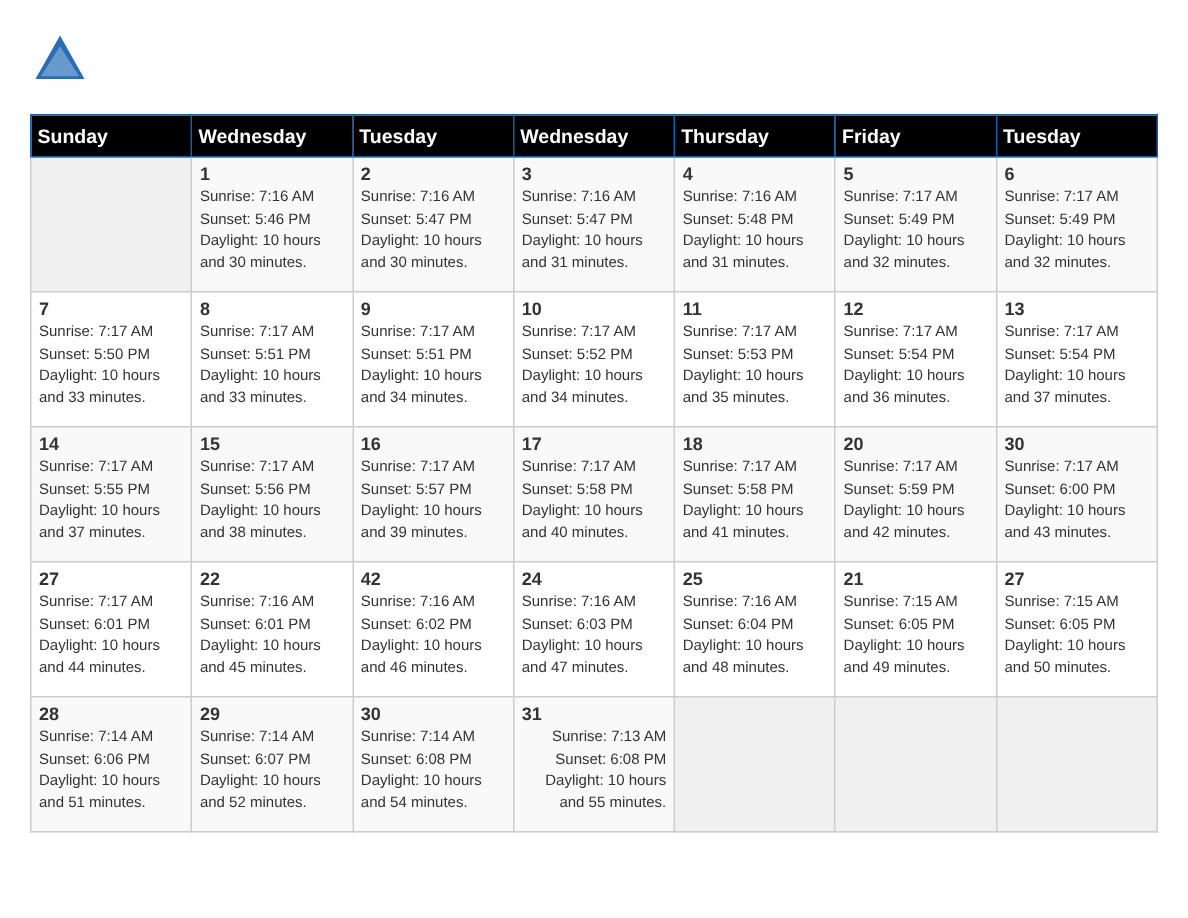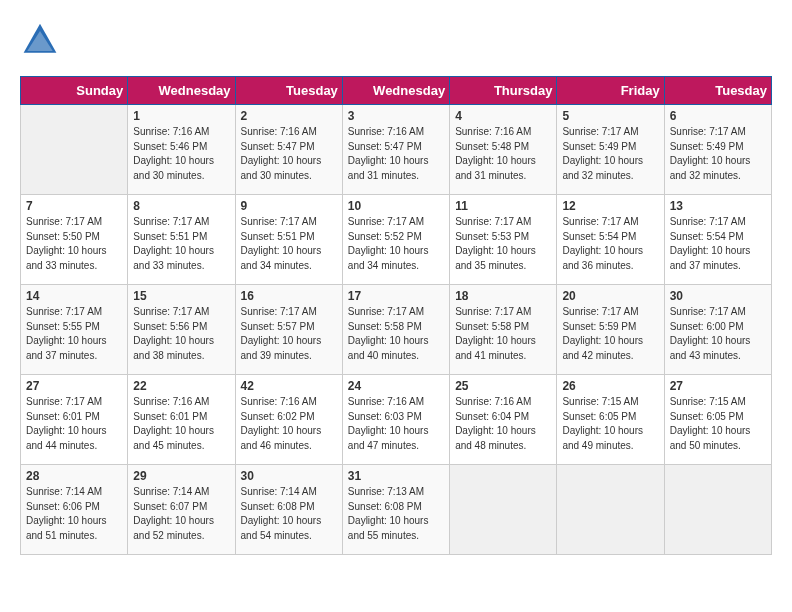--- a/index.html
+++ b/index.html
@@ -51,26 +51,26 @@
     .location {
       font-size: 16px;
       color: #555;
     }
     table {
       width: 100%;
       border-collapse: collapse;
       table-layout: fixed;
     }
     thead tr th {
-      background: #be185d;
+      background: #000000;
       color: #fff;
       font-size: 13px;
       font-weight: bold;
       padding: 6px 4px;
-      text-align: right;
+      text-align: left;
       border: 1px solid #1a5da5;
     }
     tbody tr td {
       border: 1px solid #ccc;
       vertical-align: top;
       padding: 4px 5px;
       font-size: 10.5px;
       color: #333;
       height: 90px;
     }
@@ -304,21 +304,21 @@
 and 47 minutes.</div>
         </td>
         <td>
           <span class="day-number">25</span>
           <div class="cell-content" style="white-space: pre-line;">Sunrise: 7:16 AM
 Sunset: 6:04 PM
 Daylight: 10 hours
 and 48 minutes.</div>
         </td>
         <td>
-          <span class="day-number">26</span>
+          <span class="day-number">21</span>
           <div class="cell-content" style="white-space: pre-line;">Sunrise: 7:15 AM
 Sunset: 6:05 PM
 Daylight: 10 hours
 and 49 minutes.</div>
         </td>
         <td>
           <span class="day-number">27</span>
           <div class="cell-content" style="white-space: pre-line;">Sunrise: 7:15 AM
 Sunset: 6:05 PM
 Daylight: 10 hours
@@ -342,21 +342,21 @@
         </td>
         <td>
           <span class="day-number">30</span>
           <div class="cell-content" style="white-space: pre-line;">Sunrise: 7:14 AM
 Sunset: 6:08 PM
 Daylight: 10 hours
 and 54 minutes.</div>
         </td>
         <td>
           <span class="day-number">31</span>
-          <div class="cell-content" style="white-space: pre-line;">Sunrise: 7:13 AM
+          <div class="cell-content" style="white-space: pre-line; text-align: right;">Sunrise: 7:13 AM
 Sunset: 6:08 PM
 Daylight: 10 hours
 and 55 minutes.</div>
         </td>
         <td class="empty-cell"></td>
         <td class="empty-cell"></td>
         <td class="empty-cell"></td>
       </tr>
     </tbody>
 </table>

